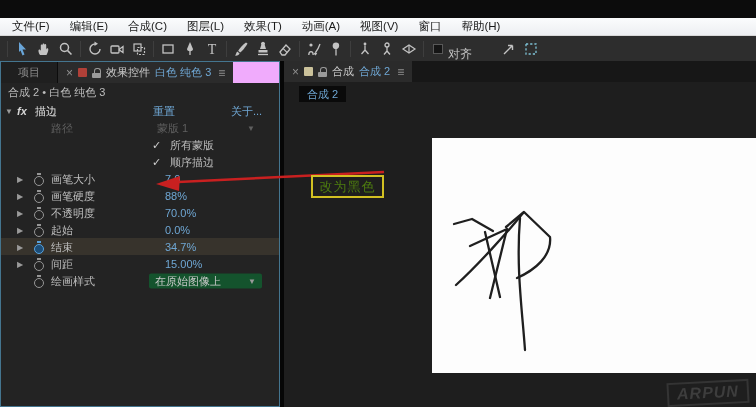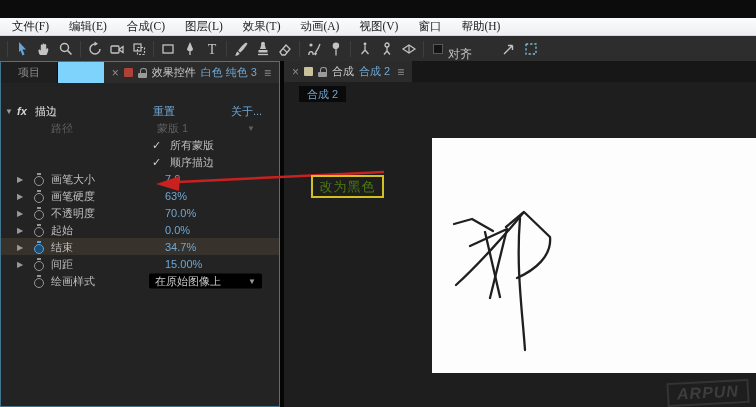--- a/index.html
+++ b/index.html
@@ -11,40 +11,40 @@
     background:linear-gradient(#cfe0f1,#a5c4e2); display:flex; align-items:center;
     padding-left:3px; font-size:11.5px; font-weight:bold; color:#1b1b1b; }
   .ae-icon { width:13px; height:13px; background:#29244e; color:#a9a6ff; font-size:8px;
     font-weight:bold; display:flex; align-items:center; justify-content:center;
     border-radius:2px; margin-right:6px; border:1px solid #15112e; }
 
   
   .menubar { position:absolute; top:18px; left:0; right:0; height:18px;
     background:linear-gradient(#fbfcfd,#edeff2); border-bottom:1px solid #d8d8d8;
     display:flex; align-items:center; font-size:11.5px; color:#1a1a1a; padding-left:2px; }
-  .menu-item { padding:0 10px; height:100%; display:flex; align-items:center;font-family:Liberation Serif, serif; }
+  .menu-item { padding:0 10px; height:100%; display:flex; align-items:center; }
 
   
   .toolbar { position:absolute; top:36px; left:0; right:0; height:25px; background:#2d2d2d;
     display:flex; align-items:center; padding-left:4px; color:#c3c3c3; }
   .tool { width:22px; height:21px; display:flex; align-items:center; justify-content:center; color:#c3c3c3; }
   .tool svg { display:block; }
   .tool.active { color:#69a5d8; }
   .tb-sep { width:1px; height:16px; background:#3e3e3e; margin:0 3px; }
   .snap-box { width:10px; height:10px; background:#151515; border:1px solid #585858; margin-left:6px; }
   .snap-label { font-size:12px; color:#c3c3c3; margin:12px 8px 0 5px; }
   .tool.cyan { color:#7fc4d8; }
 
   
   .workspace { position:absolute; top:61px; left:0; width:756px; height:346px; background:#060606; }
 
   
   .left-panel { position:absolute; left:0; top:0; width:280px; height:346px;
     background:#232323; border:1px solid #44758f; }
-  .lp-tabbar { height:21px; background:#7dd3fc; display:flex; font-size:11px;justify-content:space-between; }
+  .lp-tabbar { height:21px; background:#f0abfc; display:flex; font-size:11px; }
   .tab-project { width:57px; background:#1f1f1f; color:#8d8d8d; display:flex;
     align-items:center; justify-content:center; border-right:1px solid #0c0c0c; }
   .tab-active { background:#2b2b2b; display:flex; align-items:center; gap:5px;
     padding:0 8px; color:#c9c9c9; }
   .tab-close { color:#8f8f8f; font-size:12px; }
   .sw-red { width:9px; height:9px; background:#b04038; border-radius:1px; }
   .sw-tan { width:9px; height:9px; background:#cbc29b; border-radius:1px; }
   .blue-txt { color:#6fa7d4; }
   .tab-menu { color:#8f8f8f; font-size:12px; margin-left:2px; }
   .lock { position:relative; width:9px; height:10px; display:inline-block; flex:0 0 9px; }
@@ -77,21 +77,21 @@
   .stopwatch::after { content:""; position:absolute; left:3px; top:0.5px; width:4px; height:2px;
     background:#969696; }
   .stopwatch.kf::before { border-color:#58a2de; background:#1d4e78; }
   .stopwatch.kf::after { background:#58a2de; }
   .color-swatch { position:absolute; left:150px; top:50%; transform:translateY(-50%);
     width:34px; height:12px; background:#050505; border:1px solid #000; }
   .eyedropper { position:absolute; left:192px; top:50%; width:10px; height:10px; margin-top:-5px; }
   .eyedropper::before { content:""; position:absolute; left:1px; top:4px; width:8px; height:2px;
     background:#8a8a8a; transform:rotate(-45deg); }
   .dd-box { position:absolute; left:148px; top:50%; transform:translateY(-50%);
-    width:113px; height:15px; background:#000000; border-radius:2px; display:flex;
+    width:113px; height:15px; background:#14532d; border-radius:2px; display:flex;
     align-items:center; justify-content:space-between; padding:0 6px; color:#cacaca;gap:15px; }
   .dd-box .arr { font-size:8px; color:#9a9a9a; }
 
   
   .right-panel { position:absolute; left:284px; top:0; width:472px; height:346px; background:#1d1d1d; }
   .rp-tabbar { height:21px; background:#171717; display:flex; font-size:11px; }
   .viewer { position:absolute; top:21px; left:0; right:0; bottom:0; background:#1e1e1e; overflow:hidden; }
   .mini-tab { position:absolute; left:15px; top:4px; height:16px; background:#0a0a0a;
     color:#6fa7d4; font-size:11px; display:flex; align-items:center; padding:0 8px; }
   .comp-canvas { position:absolute; left:148px; top:56px; width:325px; height:235px; background:#fdfdfd; }
@@ -253,20 +253,21 @@
         <div class="tab-project">项目</div>
         <div class="tab-active">
           <span class="tab-close">×</span>
           <span class="sw-red"></span>
           <span class="lock"></span>
           <span>效果控件</span>
           <span class="blue-txt">白色 纯色 3</span>
           <span class="tab-menu">≡</span>
         </div>
       </div>
+      <div class="lp-header">合成 2 • 白色 纯色 3</div>
 
       <div class="props">
 
         <div class="row">
           <span class="abs exp-open">▼</span>
           <span class="abs fx-badge">fx</span>
           <span class="abs efx-name">描边</span>
           <span class="abs link" style="left:152px">重置</span>
           <span class="abs link" style="left:230px">关于...</span>
         </div>
@@ -290,21 +291,21 @@
         <div class="row">
           <span class="abs exp">▶</span>
           <span class="stopwatch"></span>
           <span class="abs lbl">画笔大小</span>
           <span class="abs val">7.0</span>
         </div>
         <div class="row">
           <span class="abs exp">▶</span>
           <span class="stopwatch"></span>
           <span class="abs lbl">画笔硬度</span>
-          <span class="abs val">63%</span>
+          <span class="abs val">88%</span>
         </div>
         <div class="row">
           <span class="abs exp">▶</span>
           <span class="stopwatch"></span>
           <span class="abs lbl">不透明度</span>
           <span class="abs val">70.0%</span>
         </div>
         <div class="row">
           <span class="abs exp">▶</span>
           <span class="stopwatch"></span>

